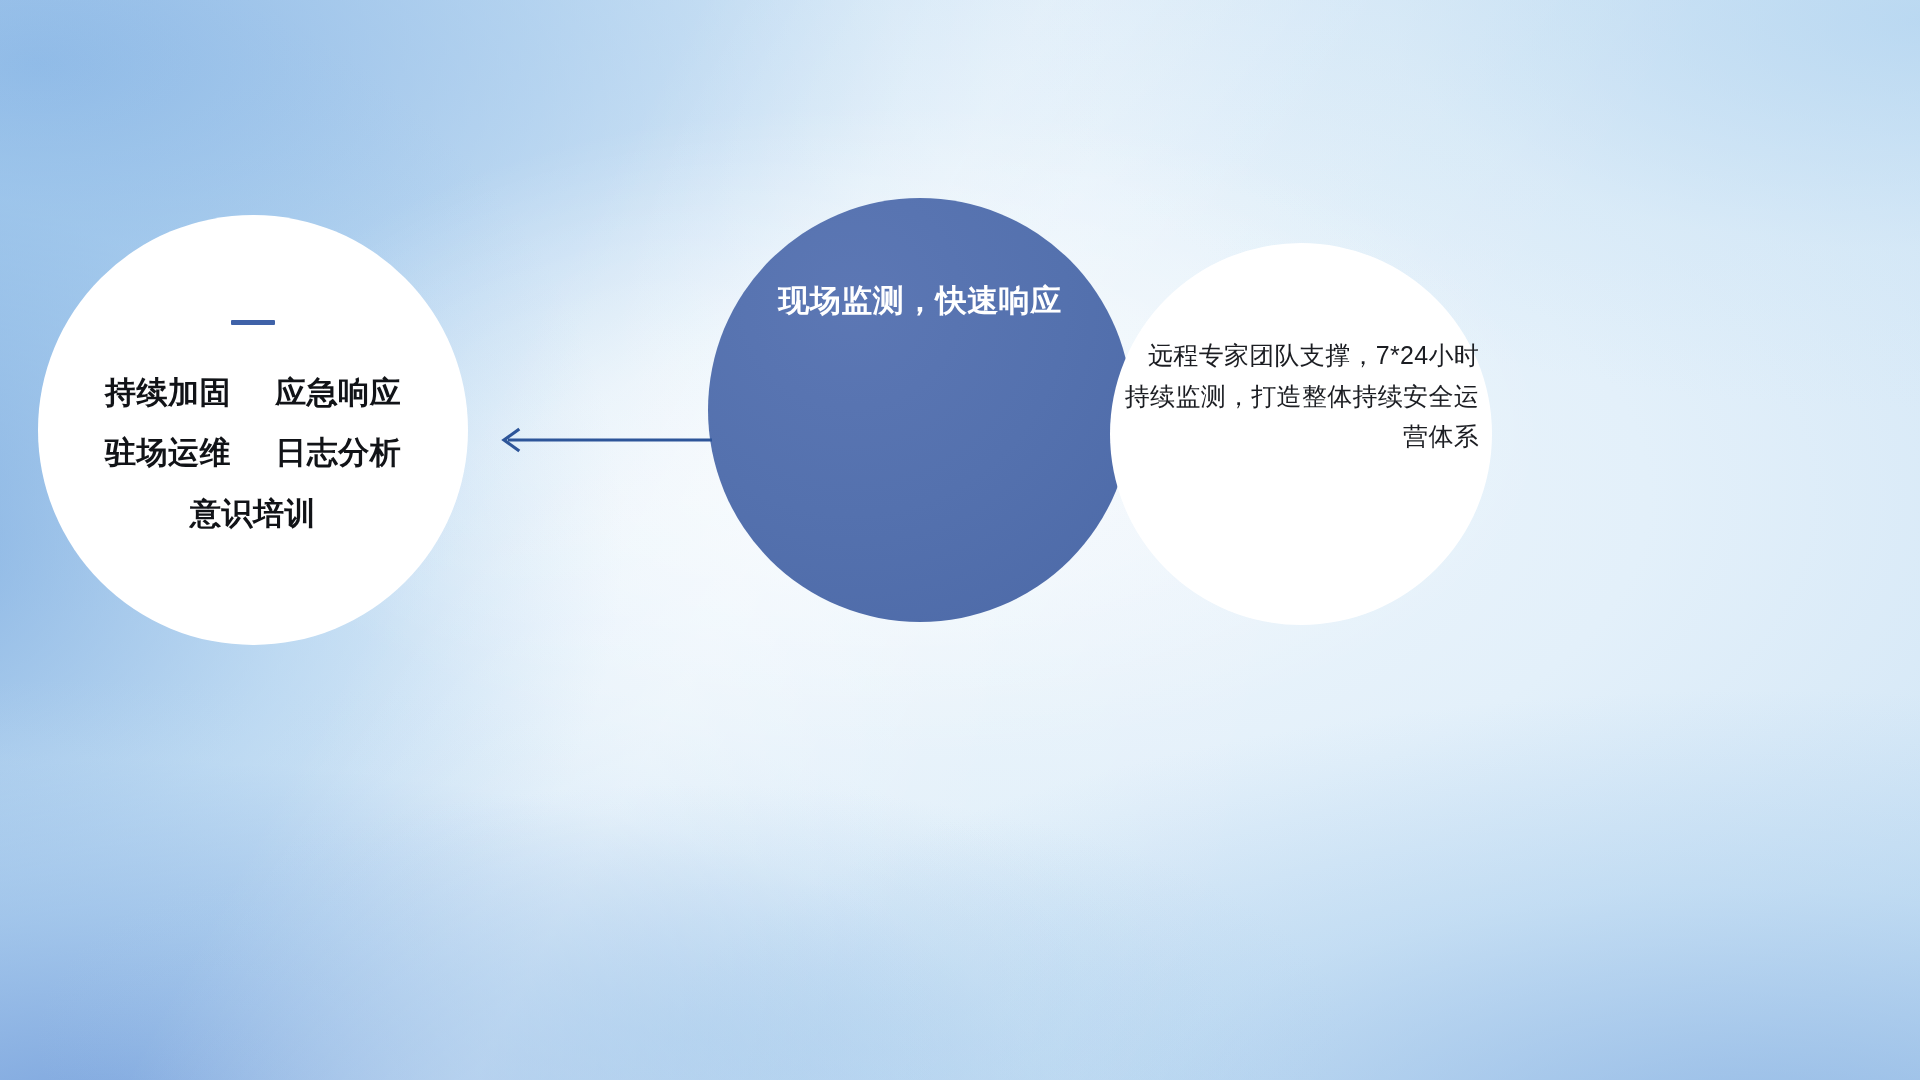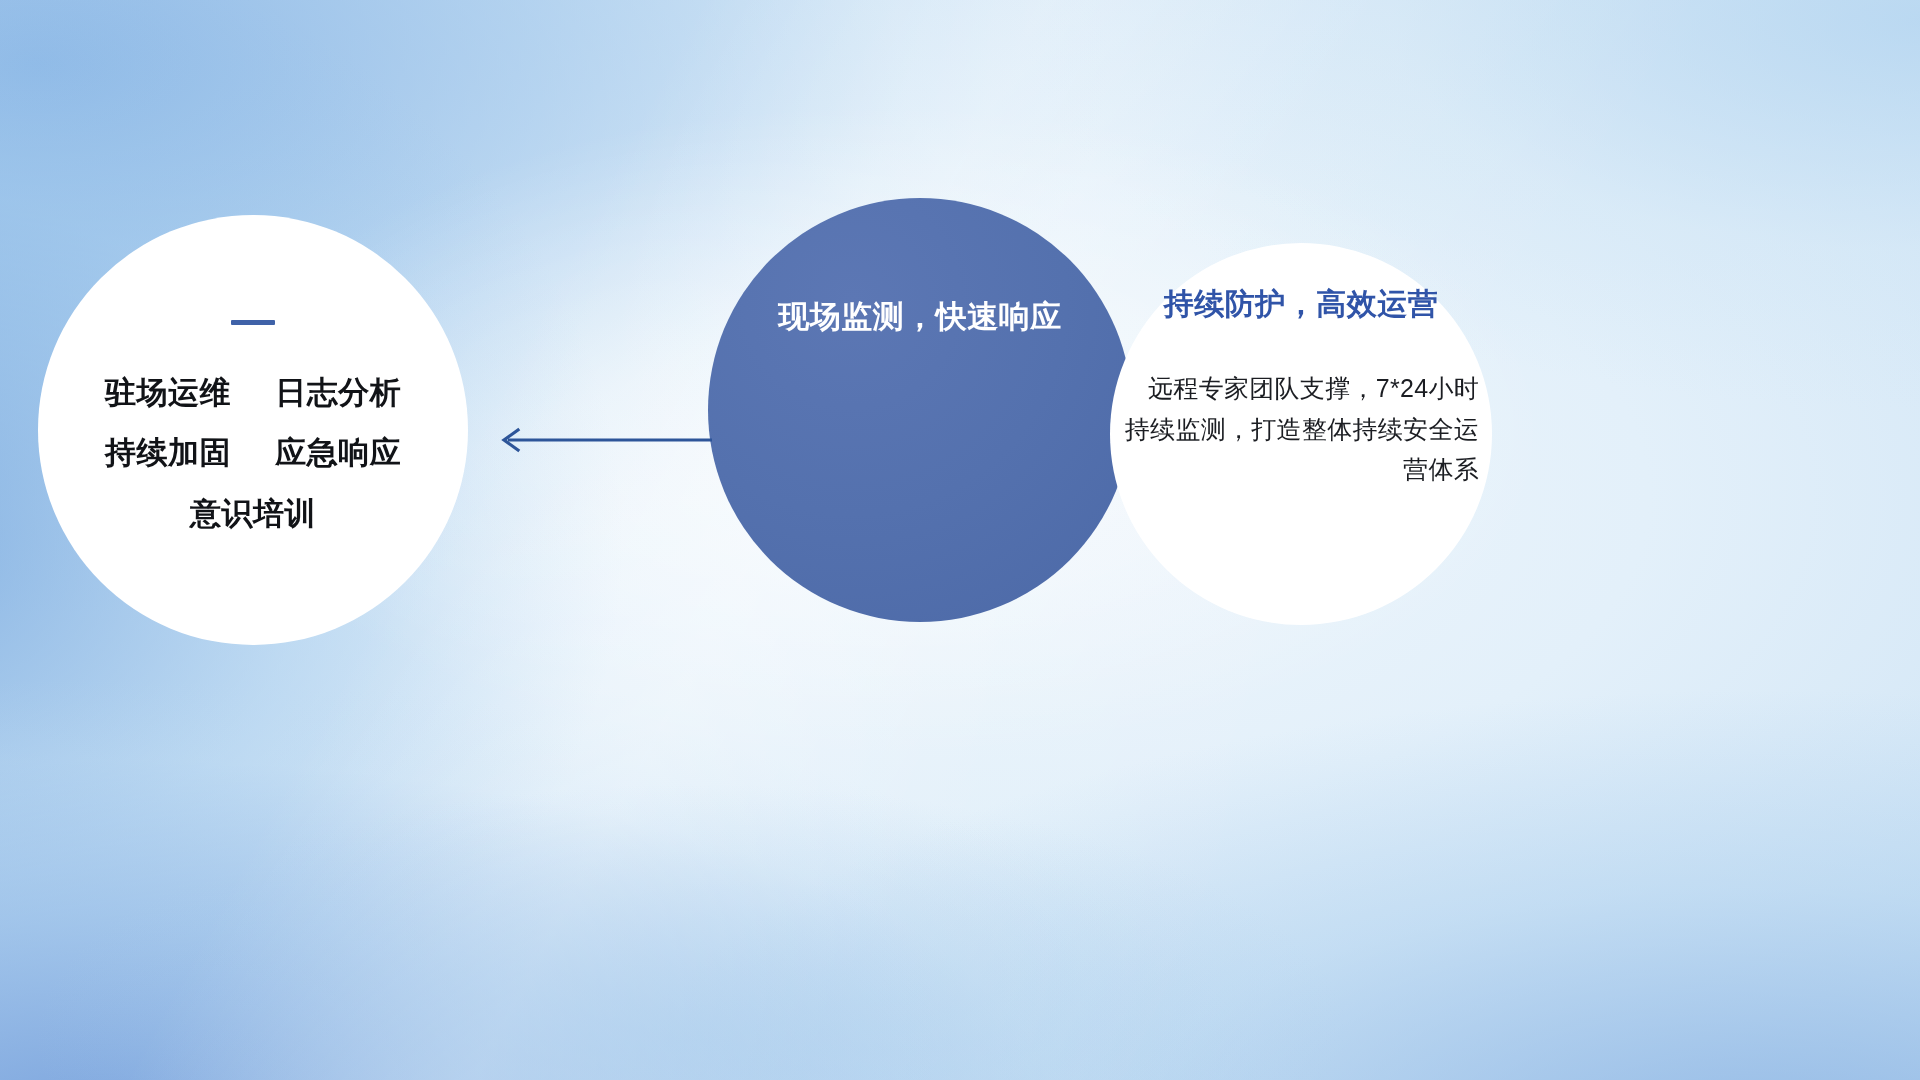--- a/index.html
+++ b/index.html
@@ -84,21 +84,21 @@
   .gap{display:inline-block;width:26px;}
 
   
   #mid-content{
     position:absolute;left:708px;top:198px;width:424px;height:424px;
     z-index:8;display:flex;flex-direction:column;align-items:center;
     padding:86px 38px 0 38px;box-sizing:border-box;
   }
   #mid-title{
     font-size:31px;font-weight:700;color:#ffffff;white-space:nowrap;
-    letter-spacing:0.5px;line-height:1.1;margin-top:16px;
+    letter-spacing:0.5px;line-height:1.1;
   }
   #mid-body{
     margin-top:62px;font-size:25px;color:#f2f5fb;line-height:1.62;
     text-align:center;width:288px;letter-spacing:0.3px;font-weight:400;
   }
 
   
   #right-content{
     position:absolute;left:1110px;top:243px;width:382px;height:382px;
     z-index:10;display:flex;flex-direction:column;align-items:center;
@@ -134,43 +134,42 @@
   <div class="bg-layer bg-lowlight"></div>
 
   <div class="circle" id="circle-left"></div>
   <div class="circle" id="circle-mid"></div>
   <div class="circle" id="circle-right"></div>
 
   <div id="left-content">
     <div id="left-dash"></div>
 
     <div class="left-line">
+      <span>持续加固</span>
+      <span class="gap"></span>
+      <span>应急响应</span>
+    </div>
+
+    <div class="left-line">
       <span>驻场运维</span>
       <span class="gap"></span>
       <span>日志分析</span>
-    </div>
-
-    <div class="left-line">
-      <span>持续加固</span>
-      <span class="gap"></span>
-      <span>应急响应</span>
     </div>
 
     <div class="left-line">
       <span>意识培训</span>
     </div>
   </div>
 
   <svg id="arrow" viewBox="0 0 222 44">
     <line x1="220" y1="22" x2="16" y2="22" stroke="#2d5599" stroke-width="3.2"></line>
     <polyline points="26,12 12,22 26,32" fill="none" stroke="#2d5599" stroke-width="3.2" stroke-linecap="square"></polyline>
   </svg>
 
   <div id="mid-content">
     <div id="mid-title">现场监测，快速响应</div>
   </div>
 
   <div id="right-content">
-    <div id="right-title">持续防护，高效运营</div>
     <div id="right-body">远程专家团队支撑，7*24小时持续监测，打造整体持续安全运营体系</div>
   </div>
 
 </div>
 
 </body></html>

